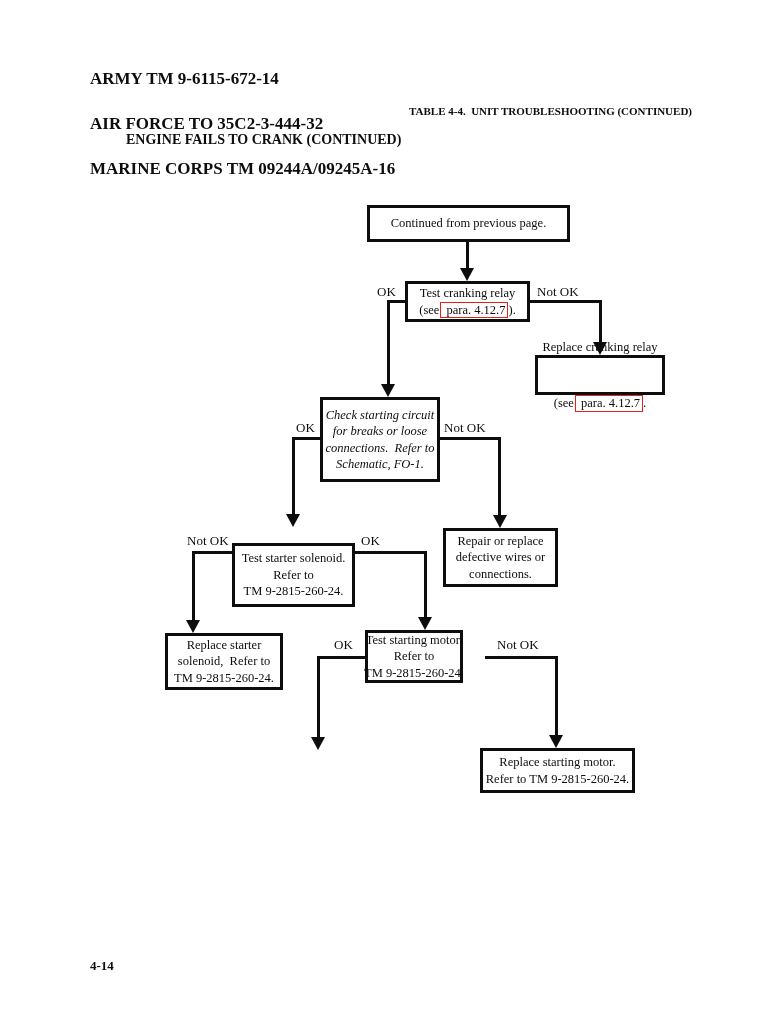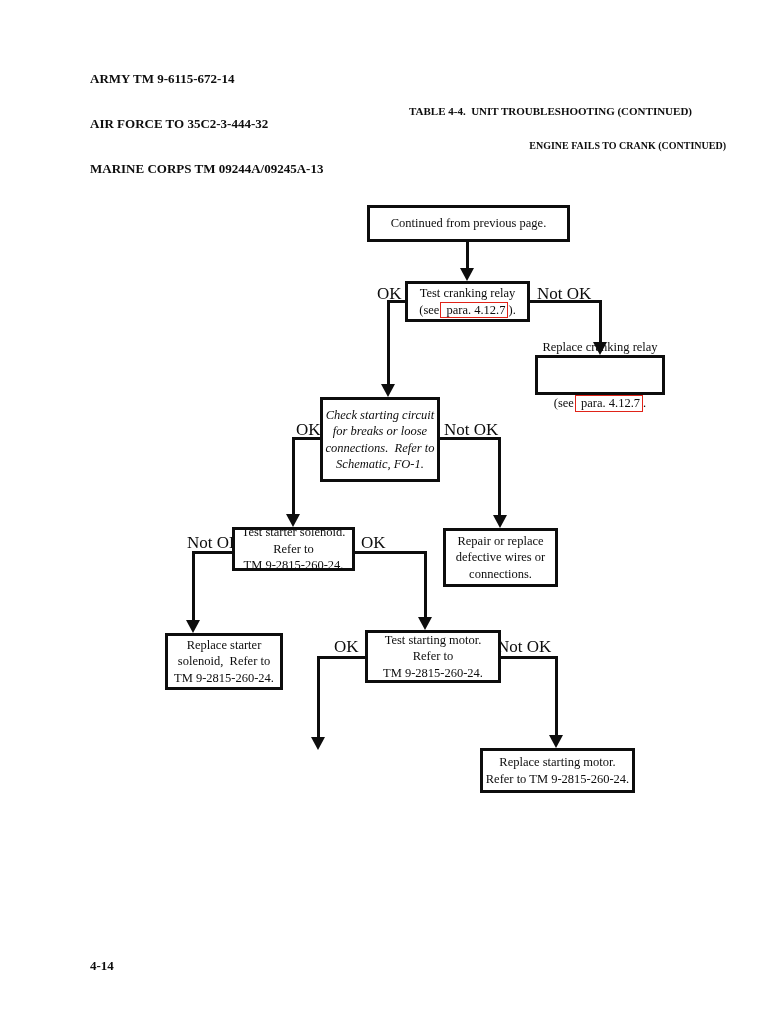--- a/index.html
+++ b/index.html
@@ -2,44 +2,44 @@
 <html style="--ink: #0d0d0d; --paper: #ffffff; --link: #e02318;"><head>
 <meta charset="utf-8">
 <style>
   :root{ --ink:#0d0d0d; --paper:#ffffff; --link:#e02318; }
   html,body{ margin:0; padding:0; background:#fff; }
   .page{
     position:relative; width:768px; height:1024px; background:var(--paper);
     font-family:"Liberation Serif","DejaVu Serif",serif; color:var(--ink);
     overflow:hidden;
   }
-  .hdr{ position:absolute; left:90px; top:41px; font-weight:bold; font-size:13px; line-height:15px; white-space:pre; }
+  .hdr{ position:absolute; left:90px; top:41px; font-weight:bold; font-size:17px; line-height:15px; white-space:pre; }
   .title1{ position:absolute; left:92px; top:105px; width:600px; text-align:right; font-weight:bold; font-size:11px; white-space:pre; }
-  .title2{ position:absolute; left:126px; top:140px; width:600px; text-align:right; font-weight:bold; font-size:10px; white-space:pre; }
+  .title2{ position:absolute; left:126px; top:132px; width:600px; text-align:left; font-weight:bold; font-size:14px; white-space:pre; }
   .footer{ position:absolute; left:90px; top:958px; font-weight:bold; font-size:13px; }
   .flow{ position:absolute; left:0; top:0; width:768px; height:1024px; }
   .node{
     position:absolute; box-sizing:border-box; border:3px solid var(--ink); background:#fff;
     display:flex; flex-direction:column; justify-content:center; align-items:center;
     text-align:center; font-size:12.5px; line-height:16.5px;
   }
   .node-line{ white-space:pre; }
   .plink{ border:1.6px solid var(--link); padding:0 2px 0.5px 2px; margin-left:1px; cursor:pointer; }
   .seg{ position:absolute; background:var(--ink); }
   .arrow{ position:absolute; width:0; height:0; border-left:7px solid transparent; border-right:7px solid transparent; border-top:13px solid var(--ink); }
-  .elabel{ position:absolute; font-size:17px; white-space:pre; }
+  .elabel{ position:absolute; font-size:13px; white-space:pre; }
 </style>
 </head>
 <body>
 
 <div class="page">
   <div class="hdr">
     <div>ARMY TM 9-6115-672-14</div>
     <div>AIR FORCE TO 35C2-3-444-32</div>
-    <div>MARINE CORPS TM 09244A/09245A-13</div>
+    <div>MARINE CORPS TM 09244A/09245A-16</div>
   </div>
   <div class="title1">TABLE 4-4.  UNIT TROUBLESHOOTING (CONTINUED)</div>
   <div class="title2">ENGINE FAILS TO CRANK (CONTINUED)</div>
   <div class="flow">
       <div class="seg" style="left: 466px; top: 242px; width: 3px; height: 28px;"></div>
       <div class="seg" style="left: 387px; top: 300px; width: 20px; height: 3px;"></div>
       <div class="seg" style="left: 387px; top: 300px; width: 3px; height: 87px;"></div>
       <div class="seg" style="left: 528px; top: 300px; width: 74px; height: 3px;"></div>
       <div class="seg" style="left: 599px; top: 300px; width: 3px; height: 45px;"></div>
       <div class="seg" style="left: 292px; top: 437px; width: 30px; height: 3px;"></div>
@@ -81,36 +81,36 @@
       <div class="node" style="left: 535px; top: 355px; width: 130px; height: 40px; gap: 40px;">
         <div class="node-line"><span>Replace cranking relay</span></div>
         <div class="node-line"><span>(see</span><span class="plink"> para. 4.12.7</span><span>.</span></div>
       </div>
       <div class="node" style="left: 320px; top: 397px; width: 120px; height: 85px; font-style: italic;">
         <div class="node-line"><span>Check starting circuit</span></div>
         <div class="node-line"><span>for breaks or loose</span></div>
         <div class="node-line"><span>connections.  Refer to</span></div>
         <div class="node-line"><span>Schematic, FO-1.</span></div>
       </div>
-      <div class="node" style="left: 232px; top: 527px; width: 123px; height: 44px;">
+      <div class="node" style="left: 232px; top: 543px; width: 123px; height: 64px;">
         <div class="node-line"><span>Test starter solenoid.</span></div>
         <div class="node-line"><span>Refer to</span></div>
         <div class="node-line"><span>TM 9-2815-260-24.</span></div>
       </div>
       <div class="node" style="left: 443px; top: 528px; width: 115px; height: 59px; text-align: center;">
         <div class="node-line"><span>Repair or replace</span></div>
         <div class="node-line"><span>defective wires or</span></div>
         <div class="node-line"><span>connections.</span></div>
       </div>
       <div class="node" style="left: 165px; top: 633px; width: 118px; height: 57px;">
         <div class="node-line"><span>Replace starter</span></div>
         <div class="node-line"><span>solenoid,  Refer to</span></div>
         <div class="node-line"><span>TM 9-2815-260-24.</span></div>
       </div>
-      <div class="node" style="left: 365px; top: 630px; width: 136px; height: 53px;">
+      <div class="node" style="left: 365px; top: 630px; width: 98px; height: 53px;">
         <div class="node-line"><span>Test starting motor.</span></div>
         <div class="node-line"><span>Refer to</span></div>
         <div class="node-line"><span>TM 9-2815-260-24.</span></div>
       </div>
       <div class="node" style="left: 480px; top: 748px; width: 155px; height: 45px;">
         <div class="node-line"><span>Replace starting motor.</span></div>
         <div class="node-line"><span>Refer to TM 9-2815-260-24.</span></div>
       </div>
     </div>
   <div class="footer">4-14</div>

